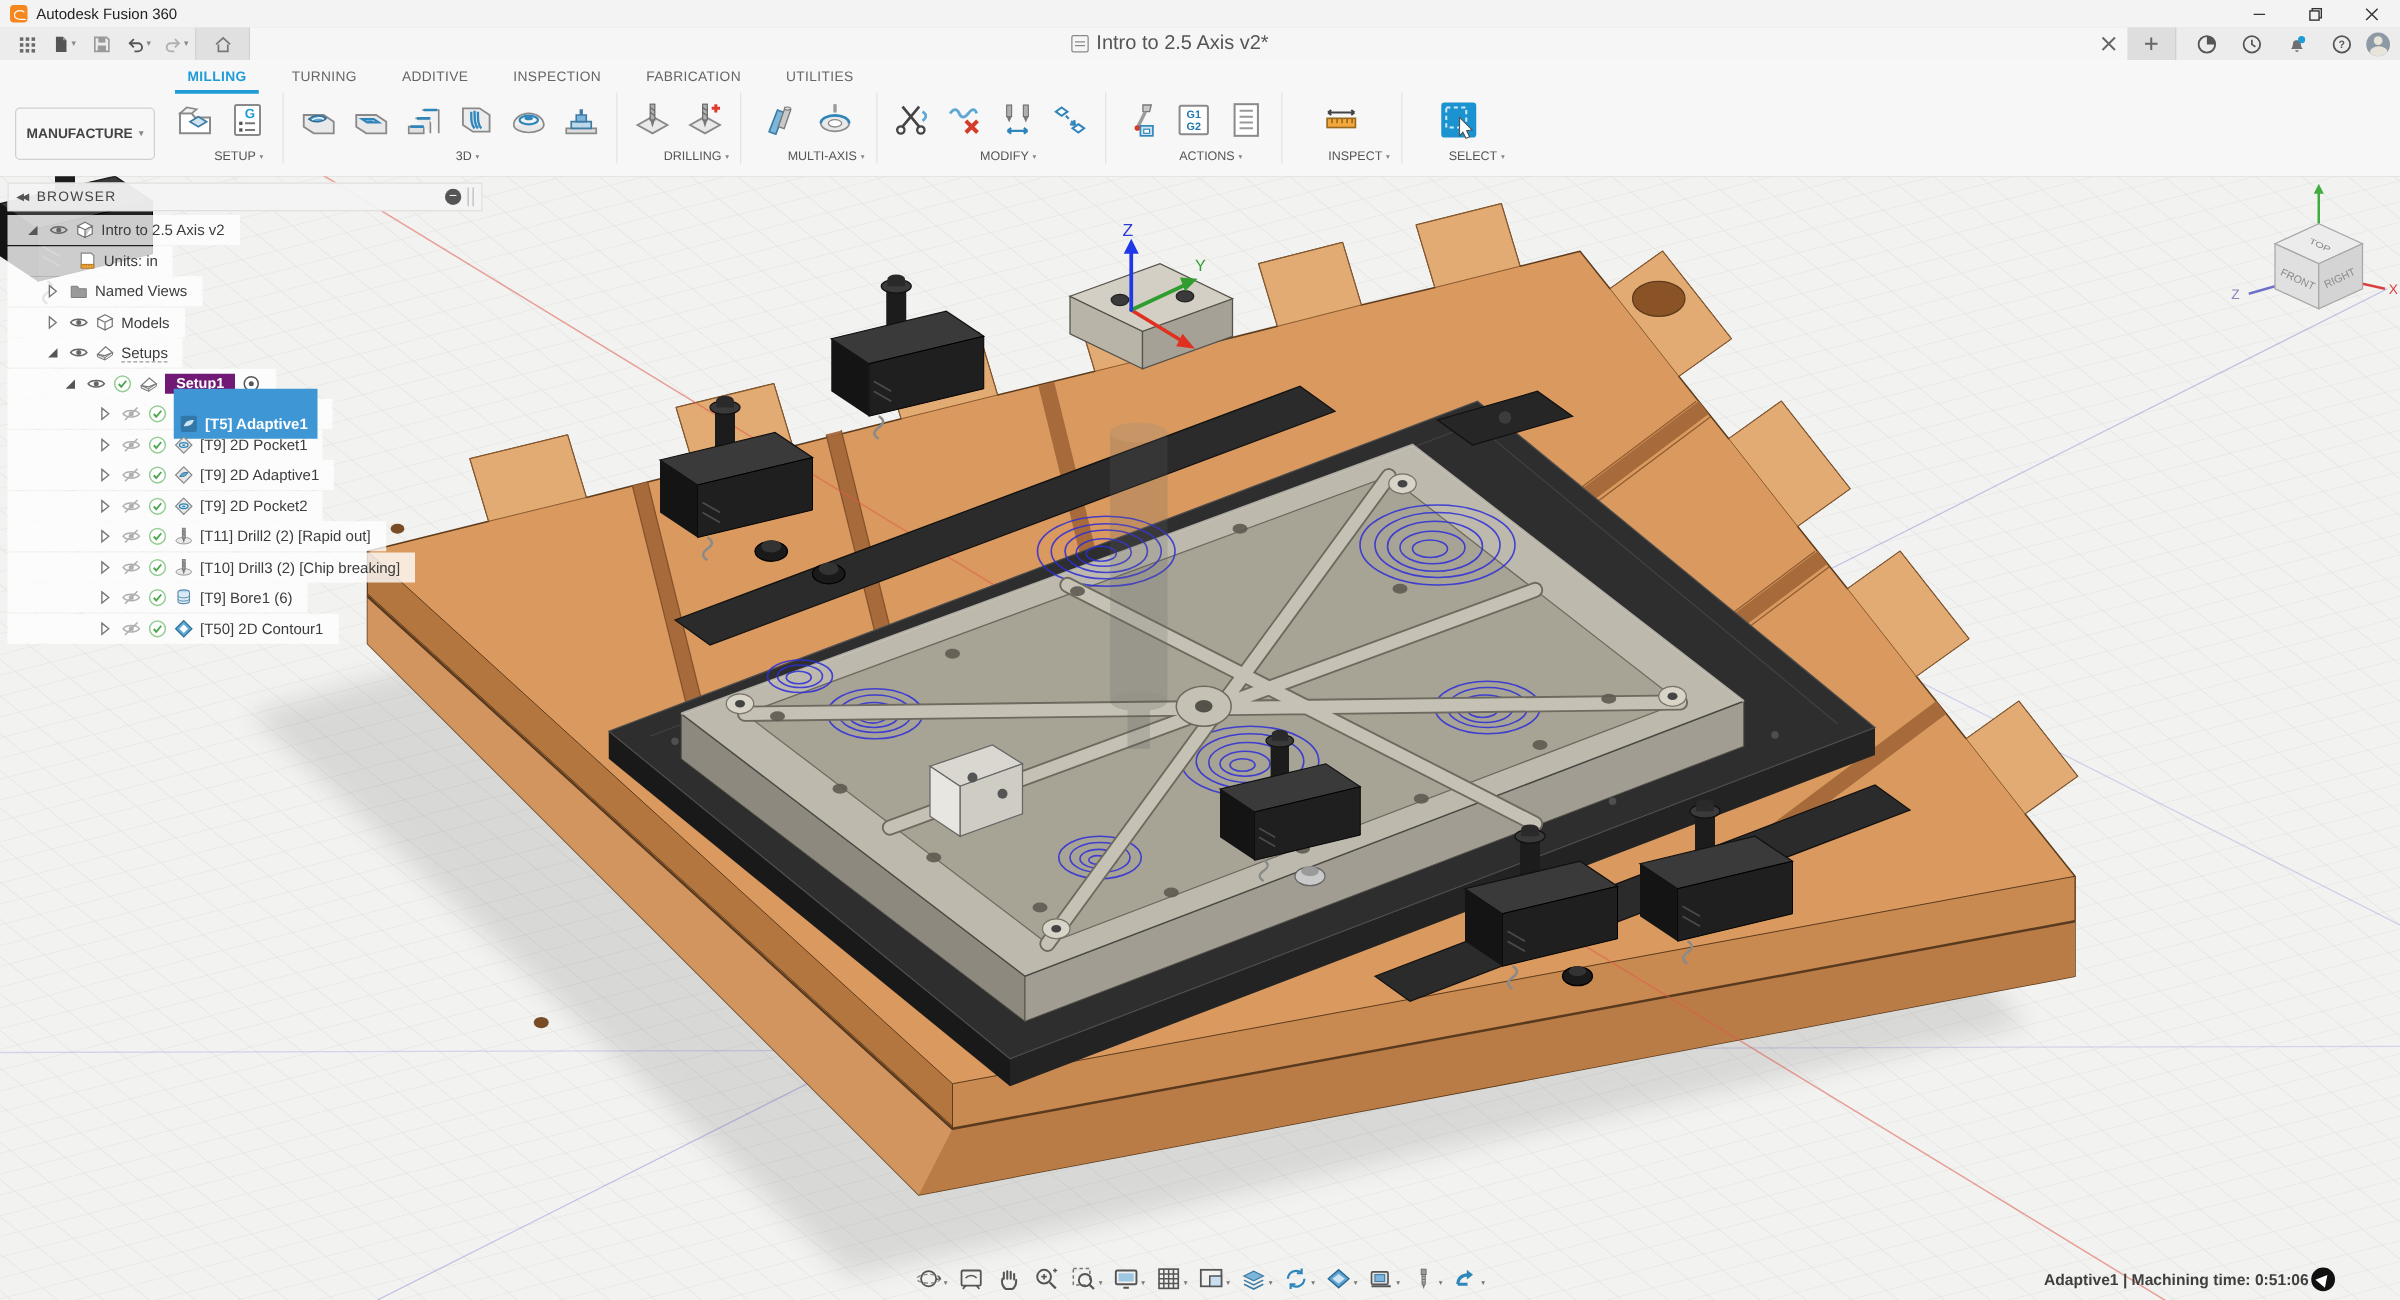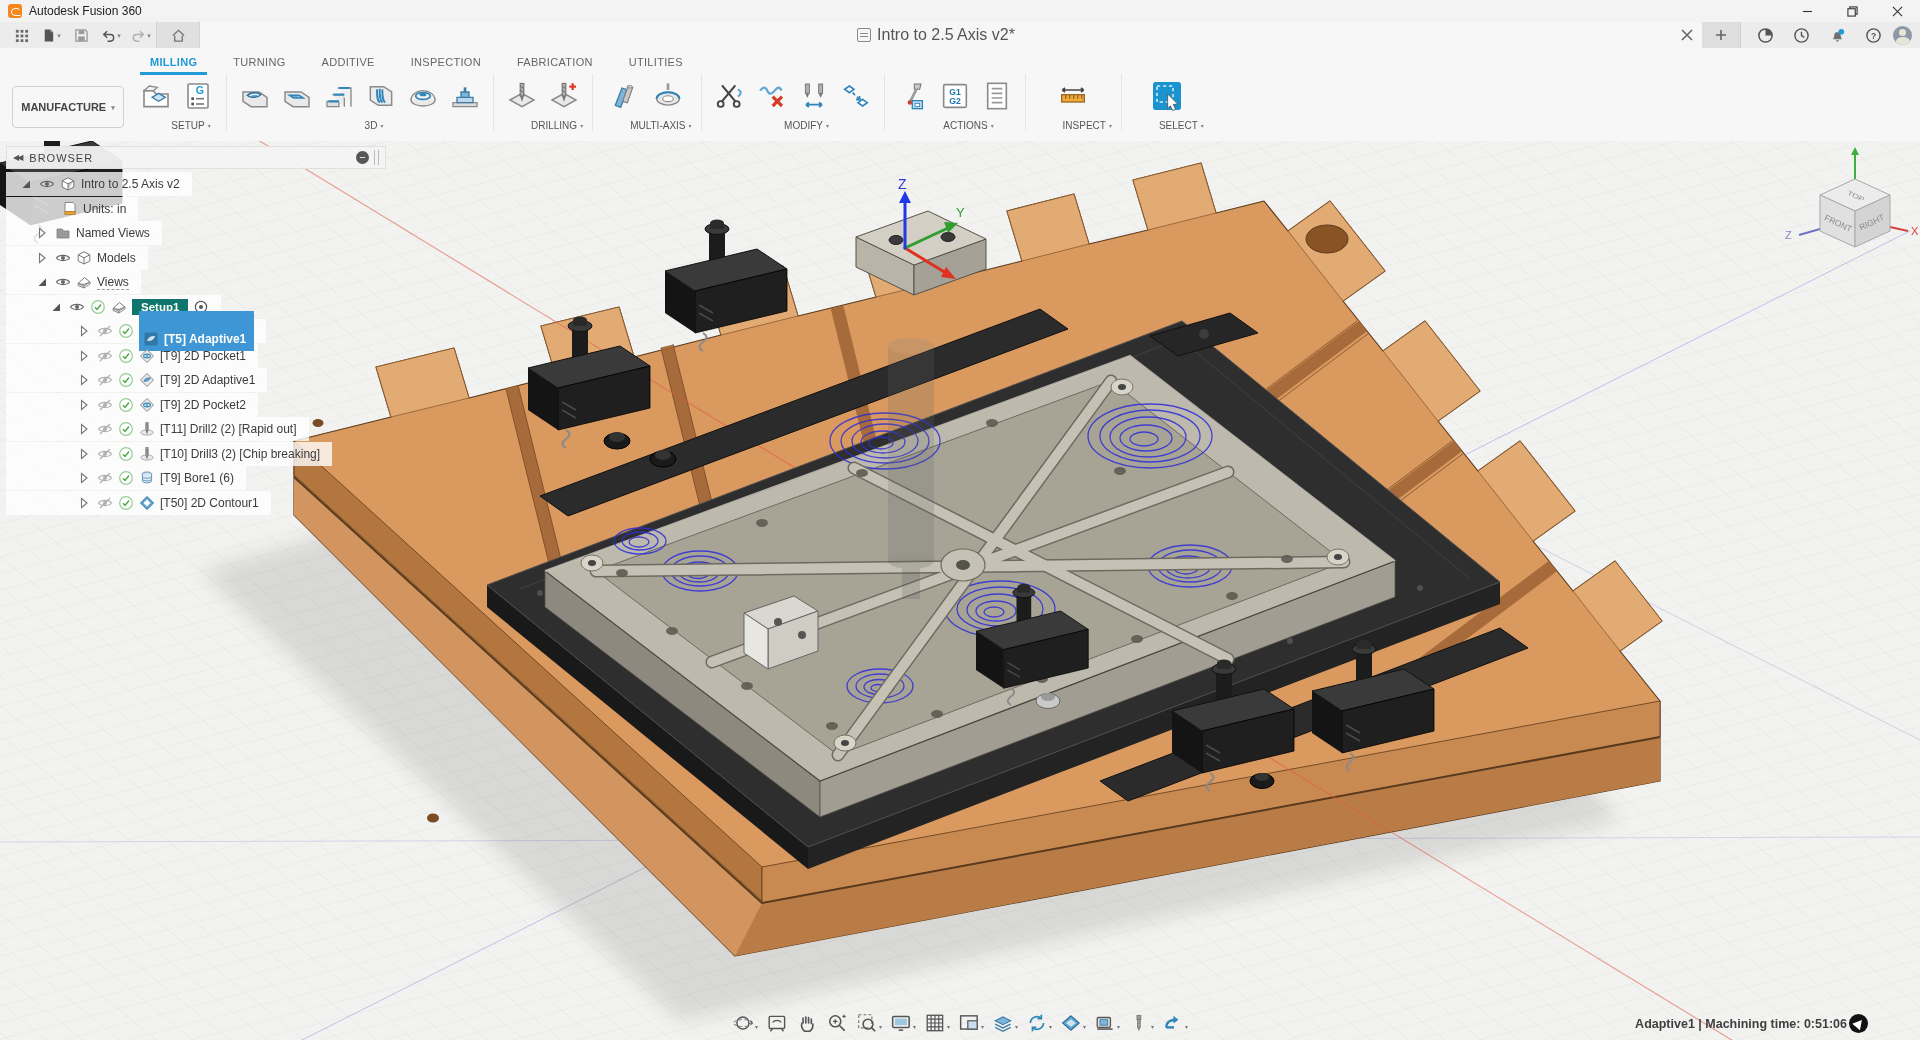--- a/index.html
+++ b/index.html
@@ -60,21 +60,21 @@
   .bbar{width:3px;height:15px;border-left:1px solid #bbb;border-right:1px solid #bbb;margin-left:5px;}
   .btree{margin-top:3px;}
   .brow{display:flex;align-items:center;height:24px;margin-bottom:.5px;width:fit-content;
         background:rgba(255,255,255,.78);padding-right:12px;gap:5px;}
   .brow .bi{width:16px;height:16px;flex:0 0 auto;display:flex;}
   .brow .bi svg{width:16px;height:16px;}
   .blabel{white-space:nowrap;color:#3c3c3c;}
   .chunk{display:flex;align-items:center;gap:5px;height:24px;padding:16px 8px 0 4px;}
   .chunk.sel{background:#3e97d4;}
   .chunk.sel .blabel{color:#fff;font-weight:bold;}
-  .badge{background:#0f766e;color:#fff;font-weight:bold;padding:2px 9px;font-size:11.5px;}
+  .badge{background:#701a75;color:#fff;font-weight:bold;padding:2px 9px;font-size:11.5px;}
   .dashu{border-bottom:1px dashed #9a9a9a;}
   
   .navbar{position:absolute;left:50%;transform:translateX(-50%);bottom:5px;display:flex;align-items:center;gap:2px;}
   .nitem{display:flex;align-items:flex-end;padding:1px 3px;}
   .nitem svg{width:22px;height:22px;}
   .ncaret{font-size:6px;color:#777;margin-left:1px;padding-bottom:4px;}
   .status{position:absolute;right:52px;bottom:7px;display:flex;align-items:center;gap:2px;}
   .stext{font-size:12.5px;font-weight:bold;color:#3f3f3f;}
   .abadge{width:19px;height:19px;border-radius:50%;background:#111;position:relative;}
   .abadge::after{content:"";position:absolute;left:5px;top:5px;width:0;height:0;border-left:5px solid transparent;border-right:5px solid transparent;border-bottom:9px solid #fff;transform:rotate(40deg);}
@@ -1073,21 +1073,21 @@
           <span class="bi">
               <svg>
                 <use href="#s-eye"></use>
               </svg>
             </span>
           <span class="bi">
               <svg>
                 <use href="#s-setupic"></use>
               </svg>
             </span>
-          <span class="blabel dashu">Views</span>
+          <span class="blabel dashu">Setups</span>
         </div>
 
         <div class="brow" style="padding-left:42px">
           <span class="bi">
               <svg>
                 <use href="#s-tri-e"></use>
               </svg>
             </span>
           <span class="bi">
               <svg>

